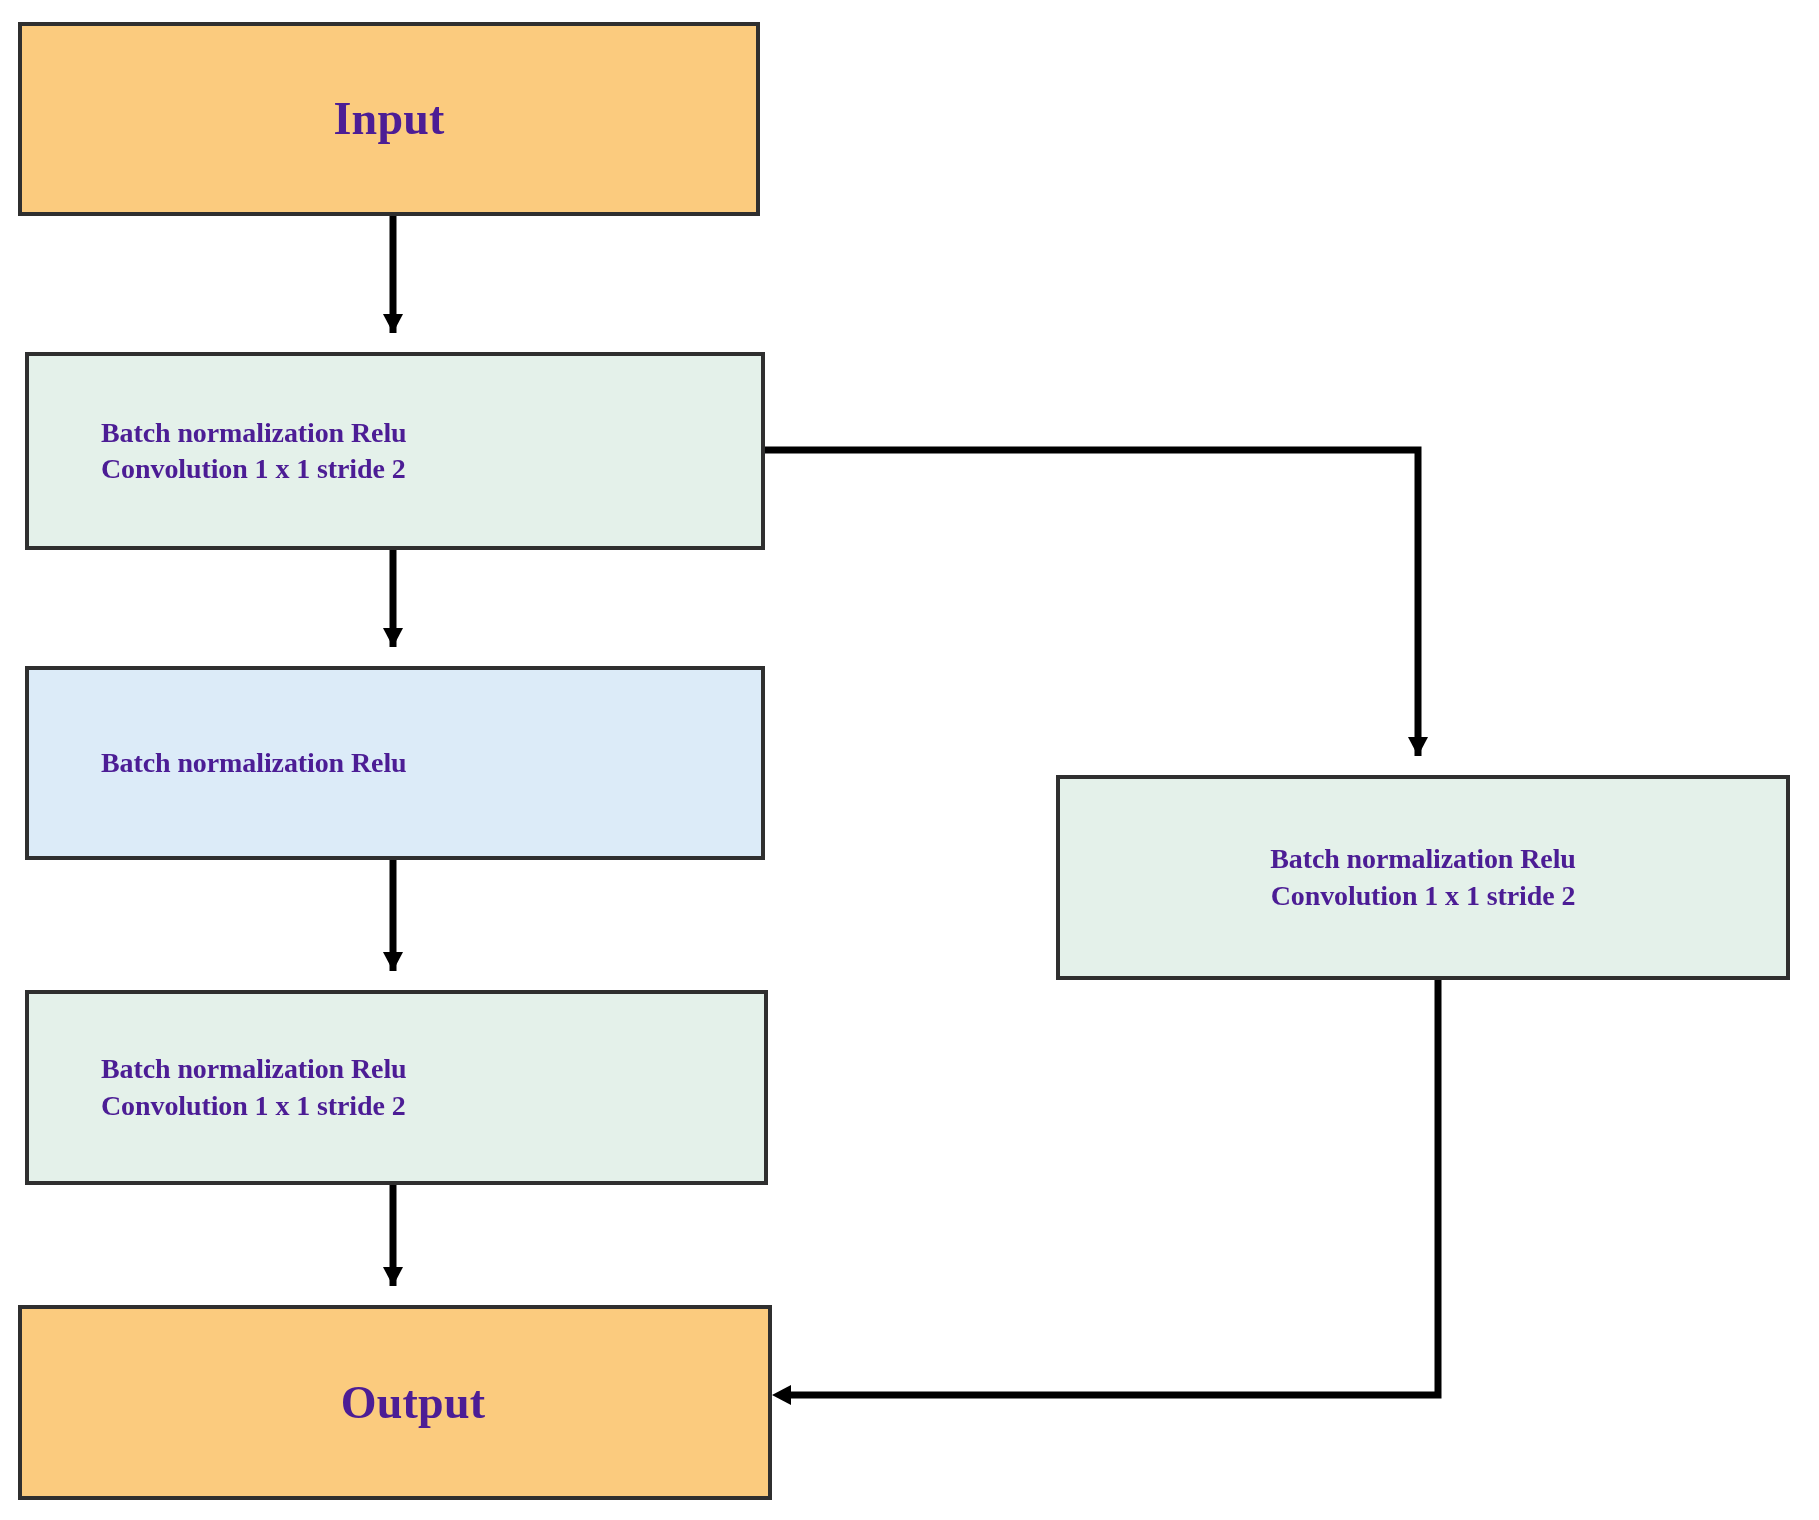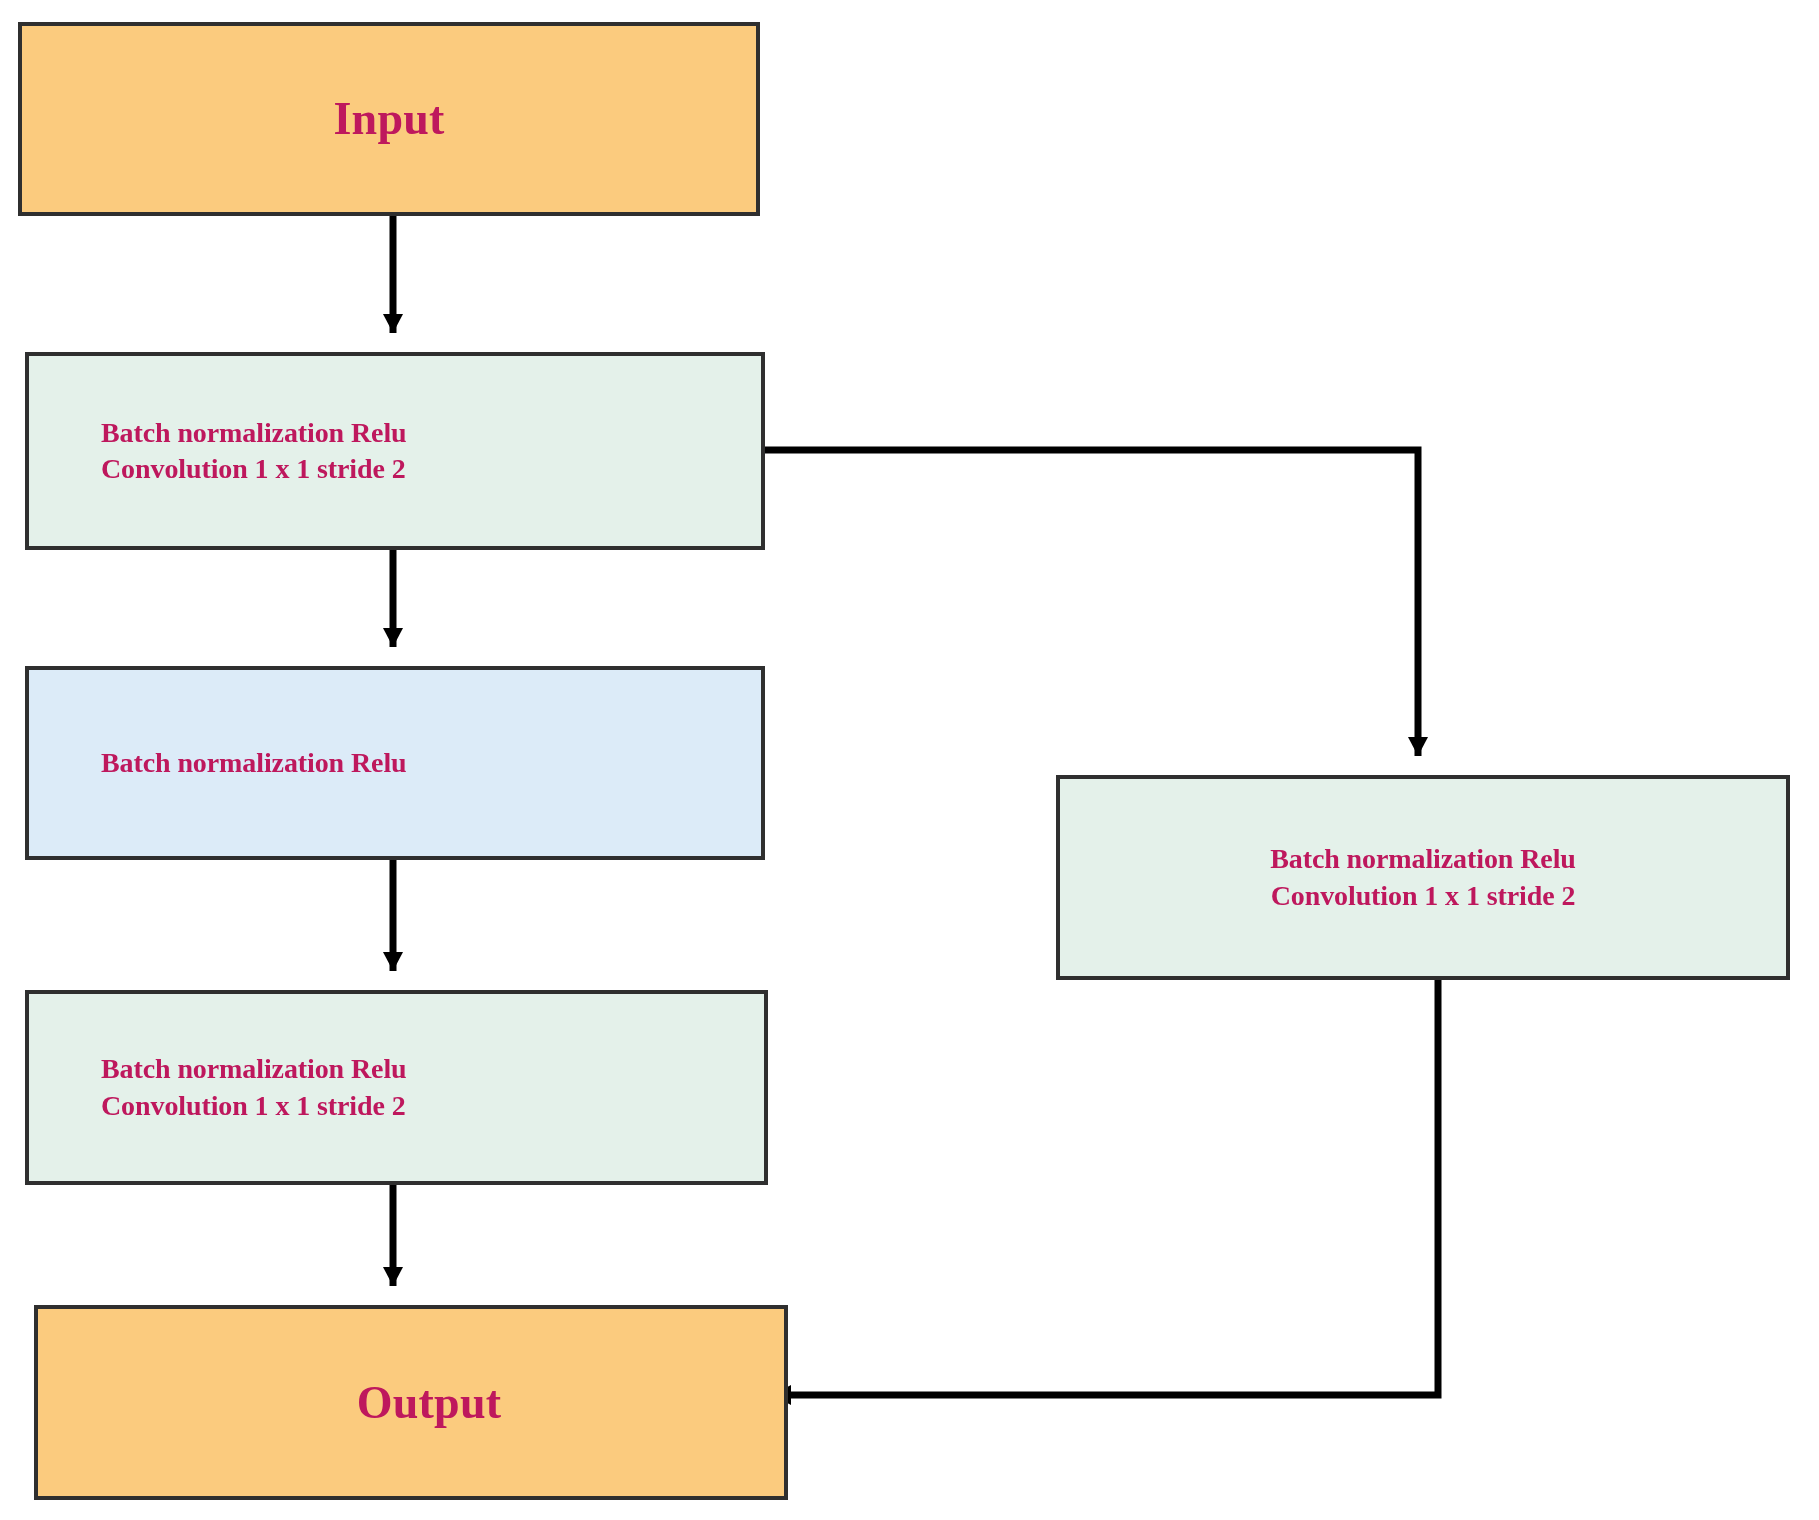--- a/index.html
+++ b/index.html
@@ -27,21 +27,21 @@
     height: 1520px;
     pointer-events: none;
   }
   .node {
     position: absolute;
     box-sizing: border-box;
     border: 4px solid #2f2f2f;
     display: flex;
     flex-direction: column;
     justify-content: center;
-    color: #be185d;
+    color: #4c1d95;
     font-weight: bold;
   }
   .node .line {
     display: block;
     white-space: nowrap;
     line-height: 1.30;
   }
   .node.terminal {
     align-items: center;
     text-align: center;
@@ -59,21 +59,21 @@
     align-items: center;
     text-align: center;
     padding-left: 0;
   }
 
   
   #node-input     { left: 18px;   top: 22px;   width: 742px; height: 194px; }
   #node-stage-1   { left: 25px;   top: 352px;  width: 740px; height: 198px; }
   #node-stage-2   { left: 25px;   top: 666px;  width: 740px; height: 194px; }
   #node-stage-3   { left: 25px;   top: 990px;  width: 743px; height: 195px; }
-  #node-output    { left: 34px;   top: 1305px; width: 754px; height: 195px; padding-left: 36px; }
+  #node-output    { left: 18px;   top: 1305px; width: 754px; height: 195px; padding-left: 36px; }
   #node-shortcut  { left: 1056px; top: 775px;  width: 734px; height: 205px; }
 </style>
 </head>
 <body>
 
 <div id="diagram">
 
   <svg class="wires" viewBox="0 0 1819 1520">
     <defs>
       <marker id="arrow-down" markerWidth="22" markerHeight="20" refX="11" refY="19" orient="0" markerUnits="userSpaceOnUse">

